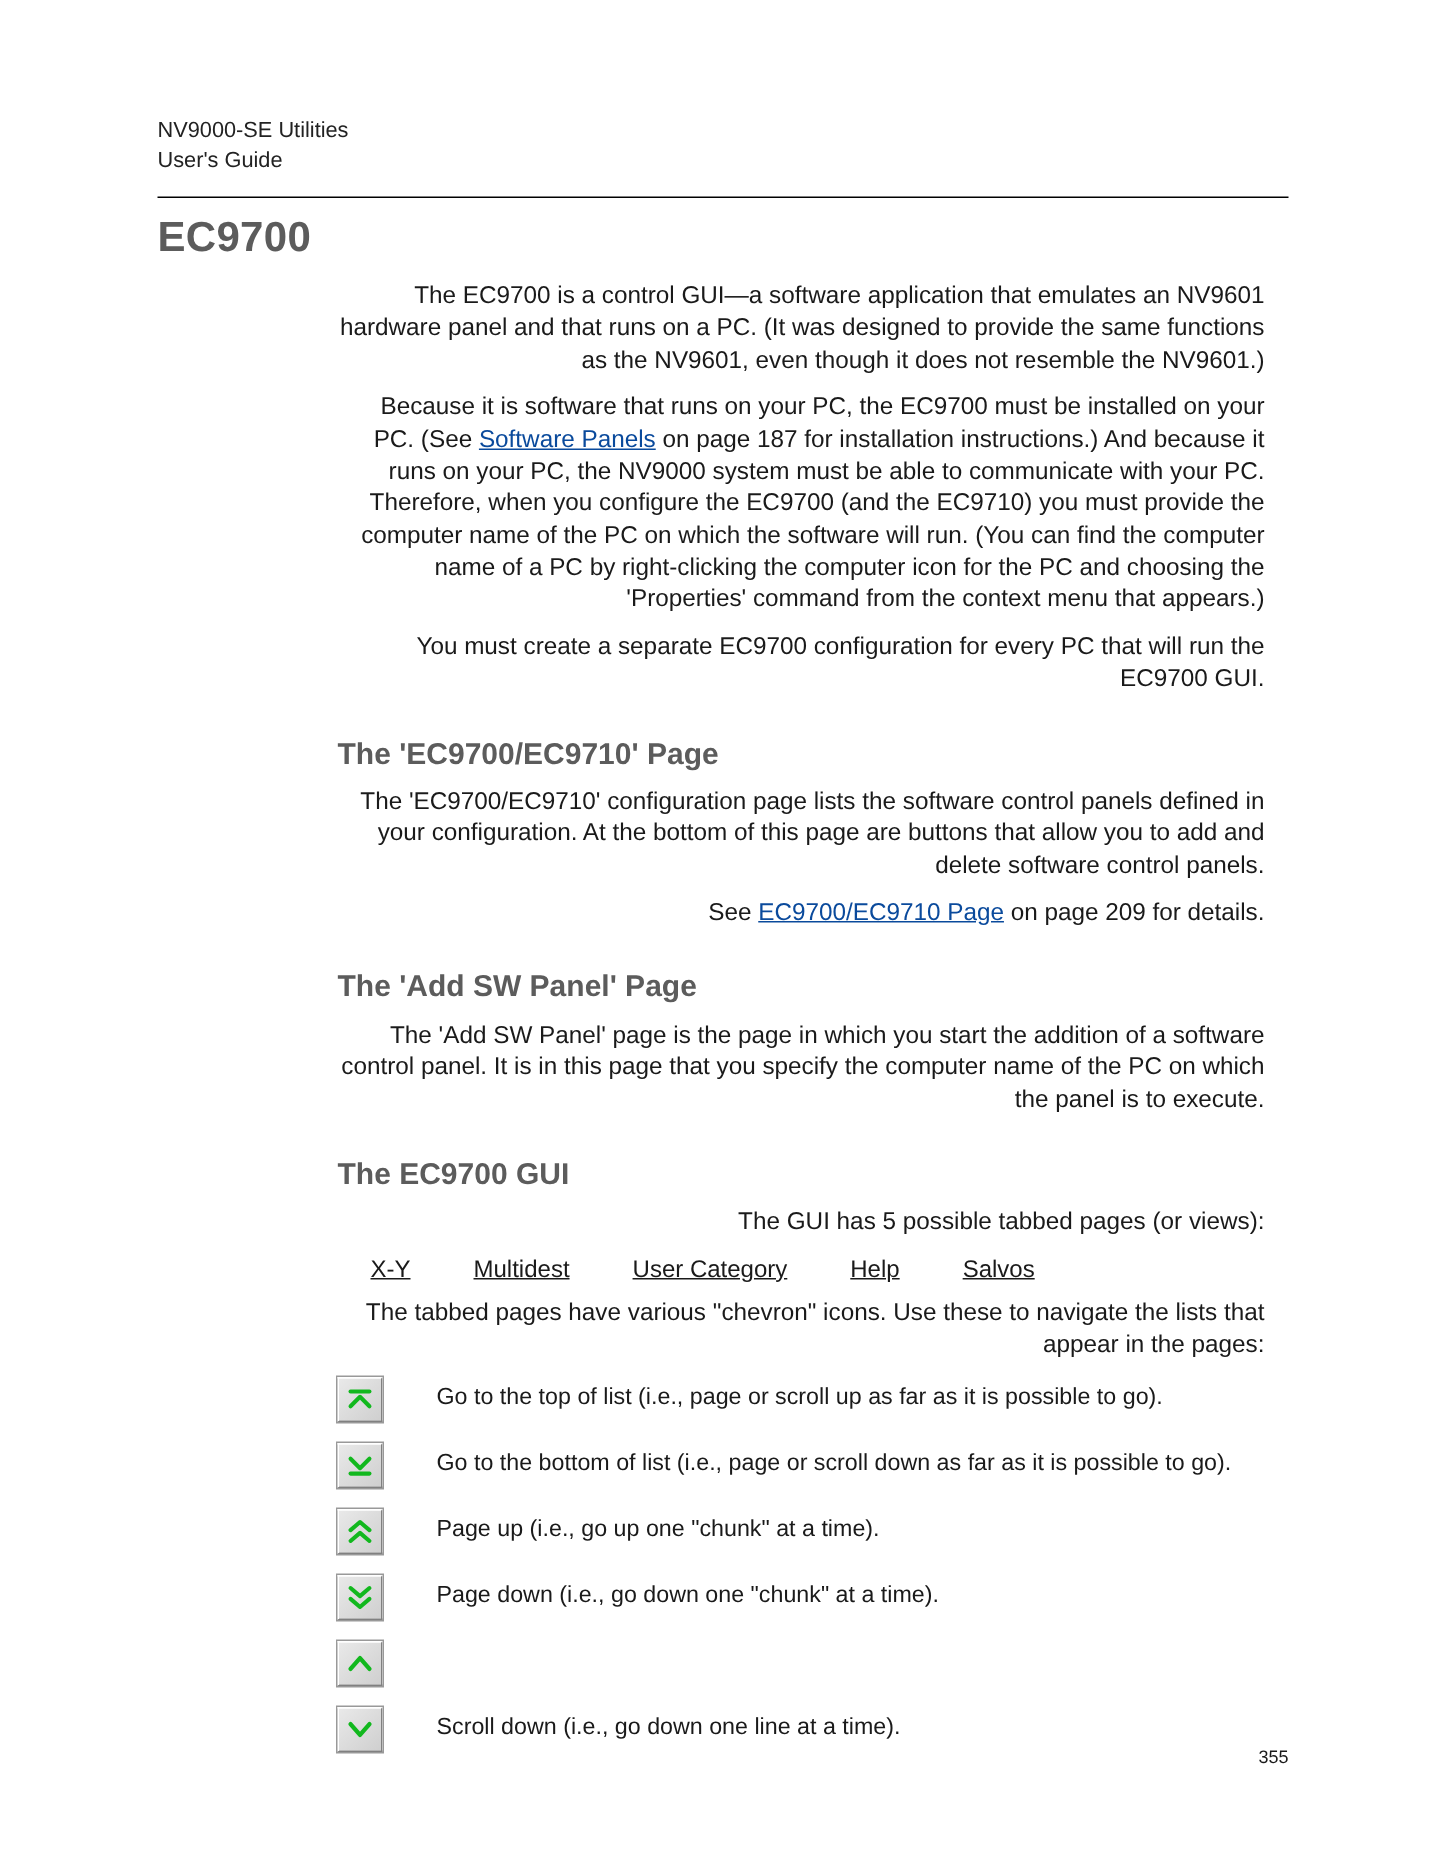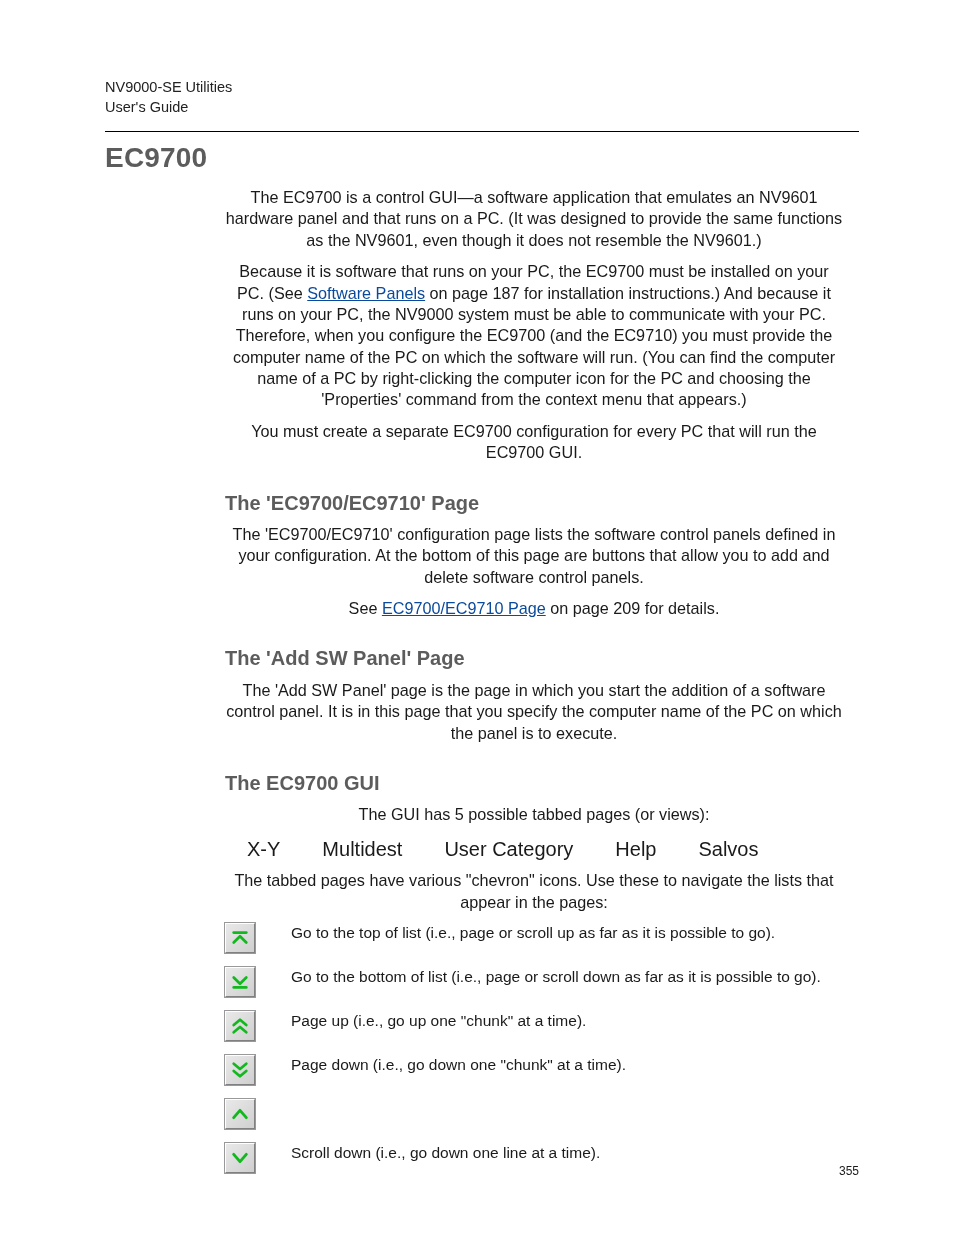--- a/index.html
+++ b/index.html
@@ -38,42 +38,44 @@
     font-weight:700;
     color:#5c5c5c;
     margin:0 0 10px 0;
     letter-spacing:.2px;
   }
   .body{
     margin-left:120px;
   }
   .body p{
     margin:0 16px 10px 0;
-    text-align:center;
+    text-align:right;
   }
   h2.sub{
     font-size:20px;
     font-weight:700;
     color:#5c5c5c;
     margin:26px 0 8px 0;
   }
   a.link{
     color:#0a4a9c;
     text-decoration:underline;
   }
   .tabs-row{
     margin:4px 0 8px 22px;
-    font-size:20px;
+    font-size:16px;
+    text-decoration:underline;
   }
   .tabs-row span{margin-right:42px;}
   .icon-list{
     margin-top:6px;
   }
   .icon-row{
     display:flex;
+    align-items:center;
     margin:0 0 14px 0;
   }
   .icon-row .desc{
     margin-left:36px;
     font-size:15.5px;
   }
   .icon-btn{
     width:28px;height:28px;
     position:relative;
     background:linear-gradient(135deg,#e9e9e9,#cfcfcf);

